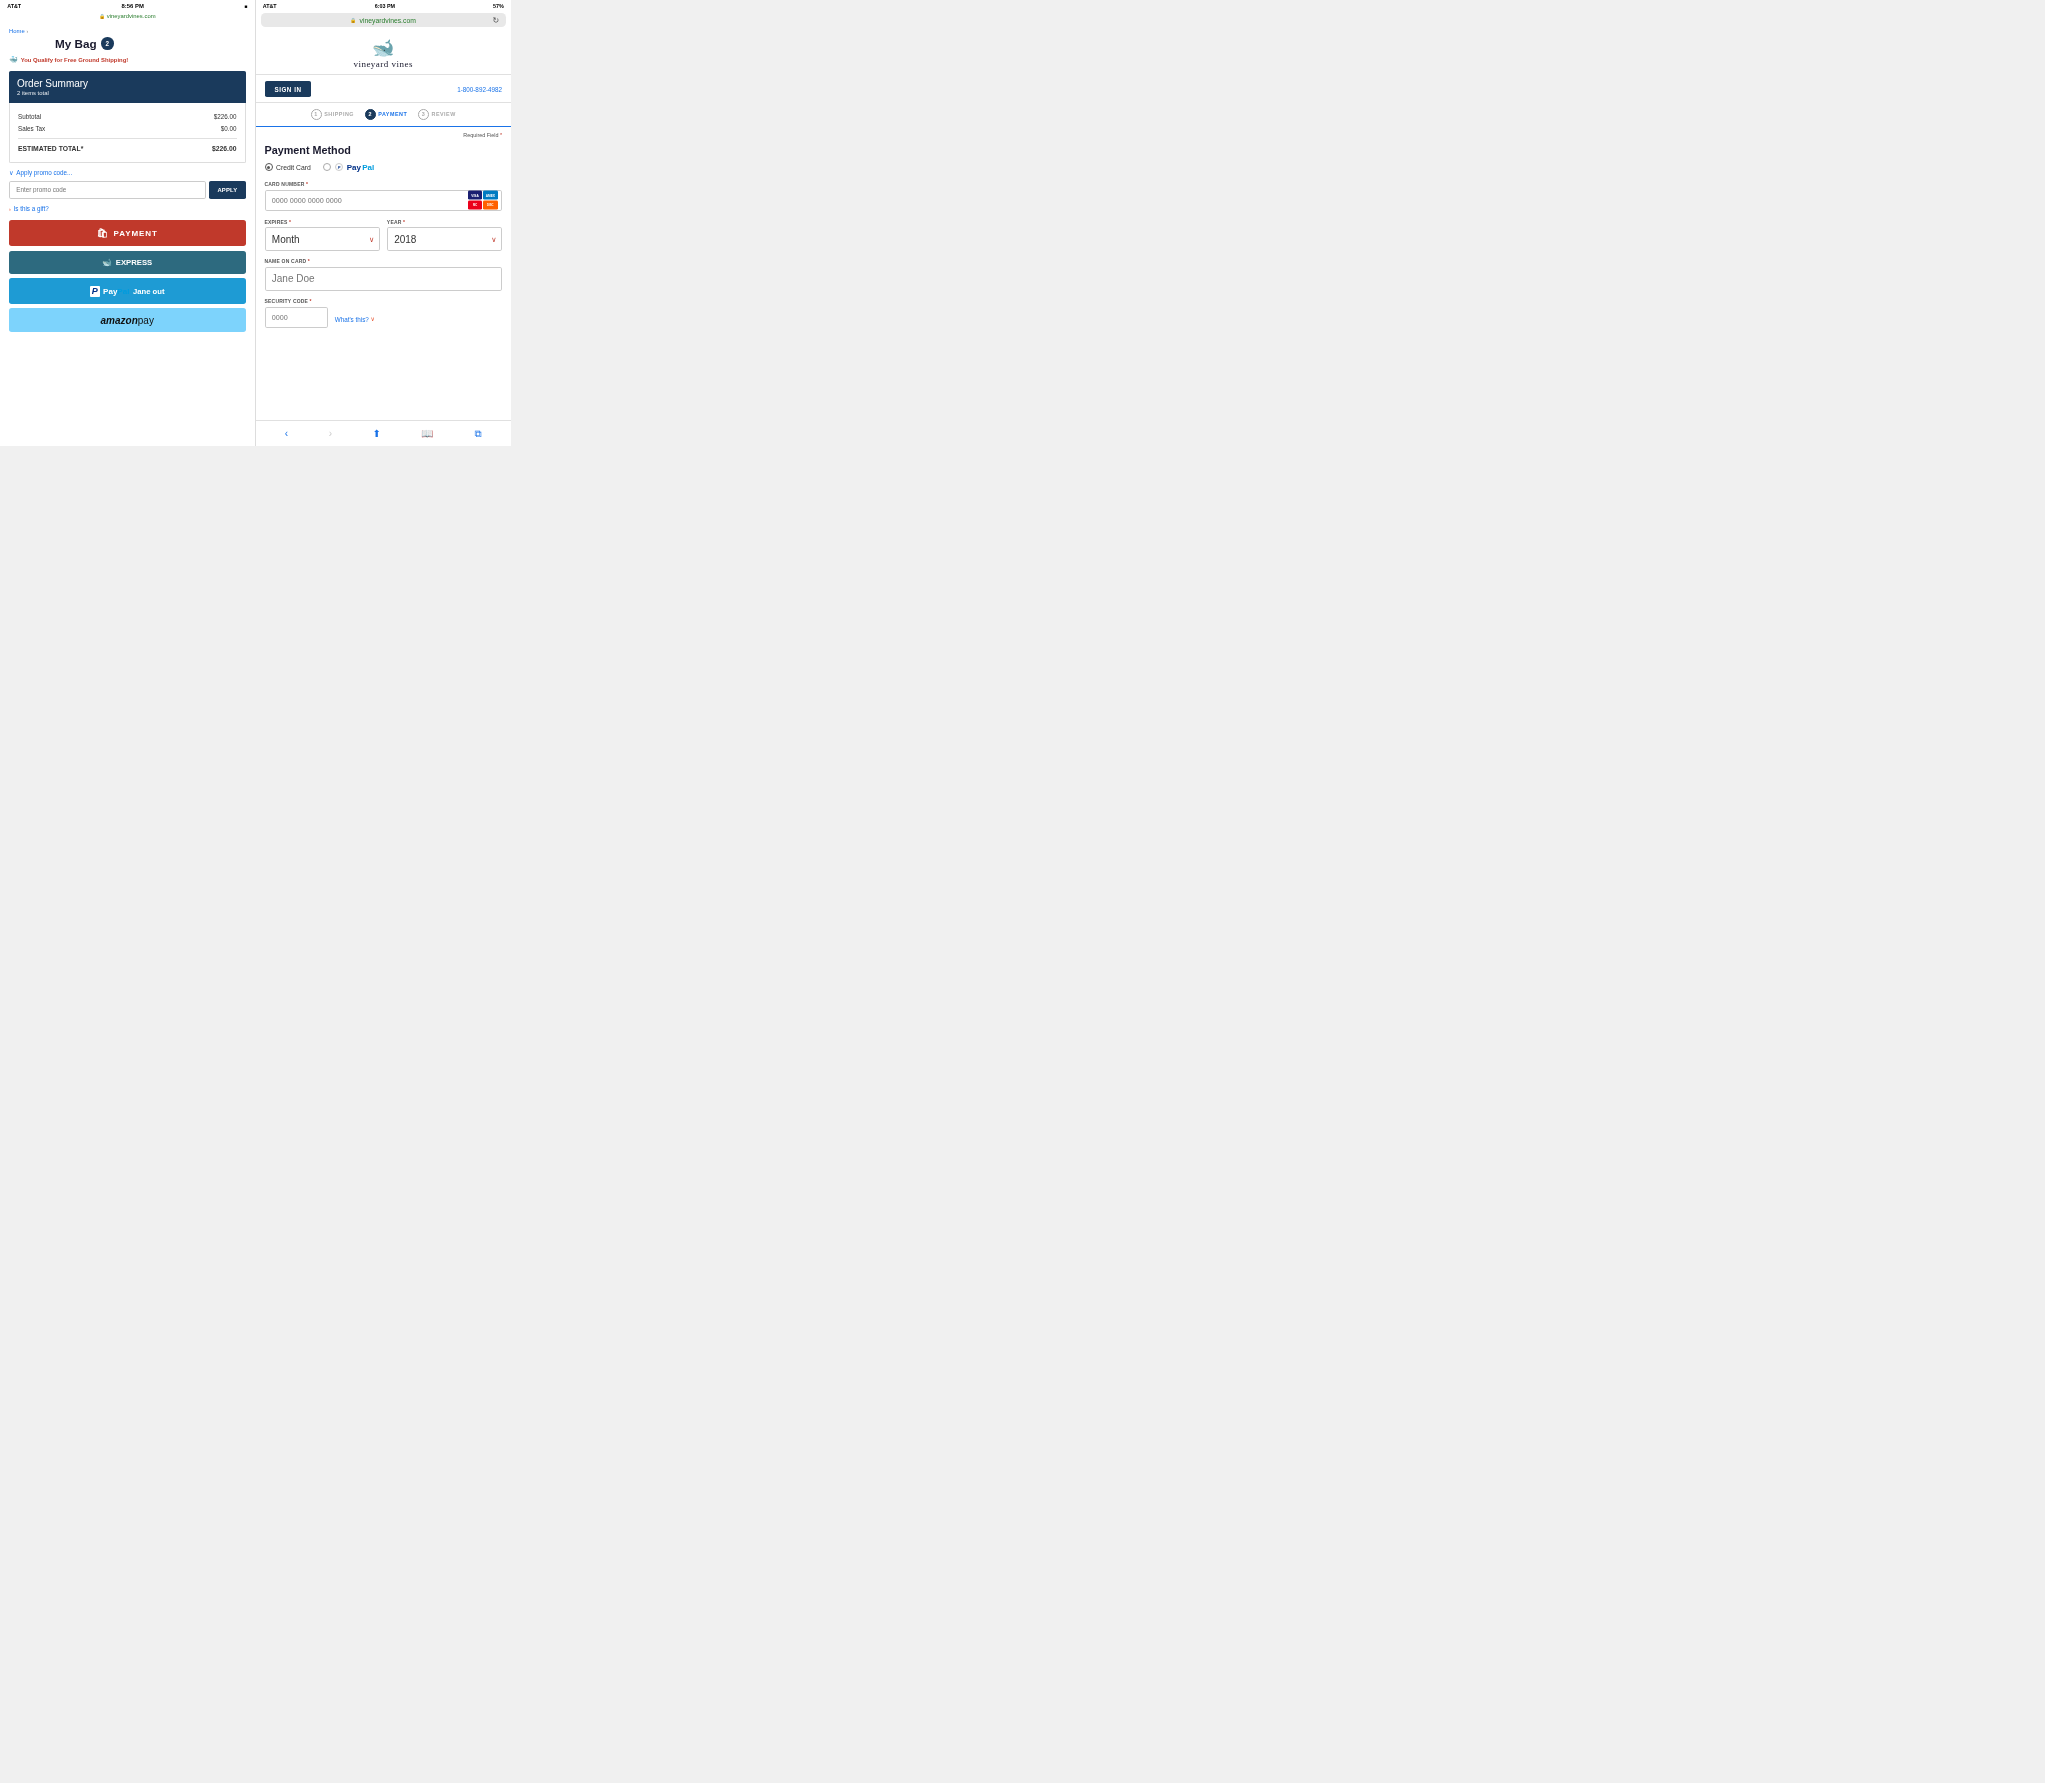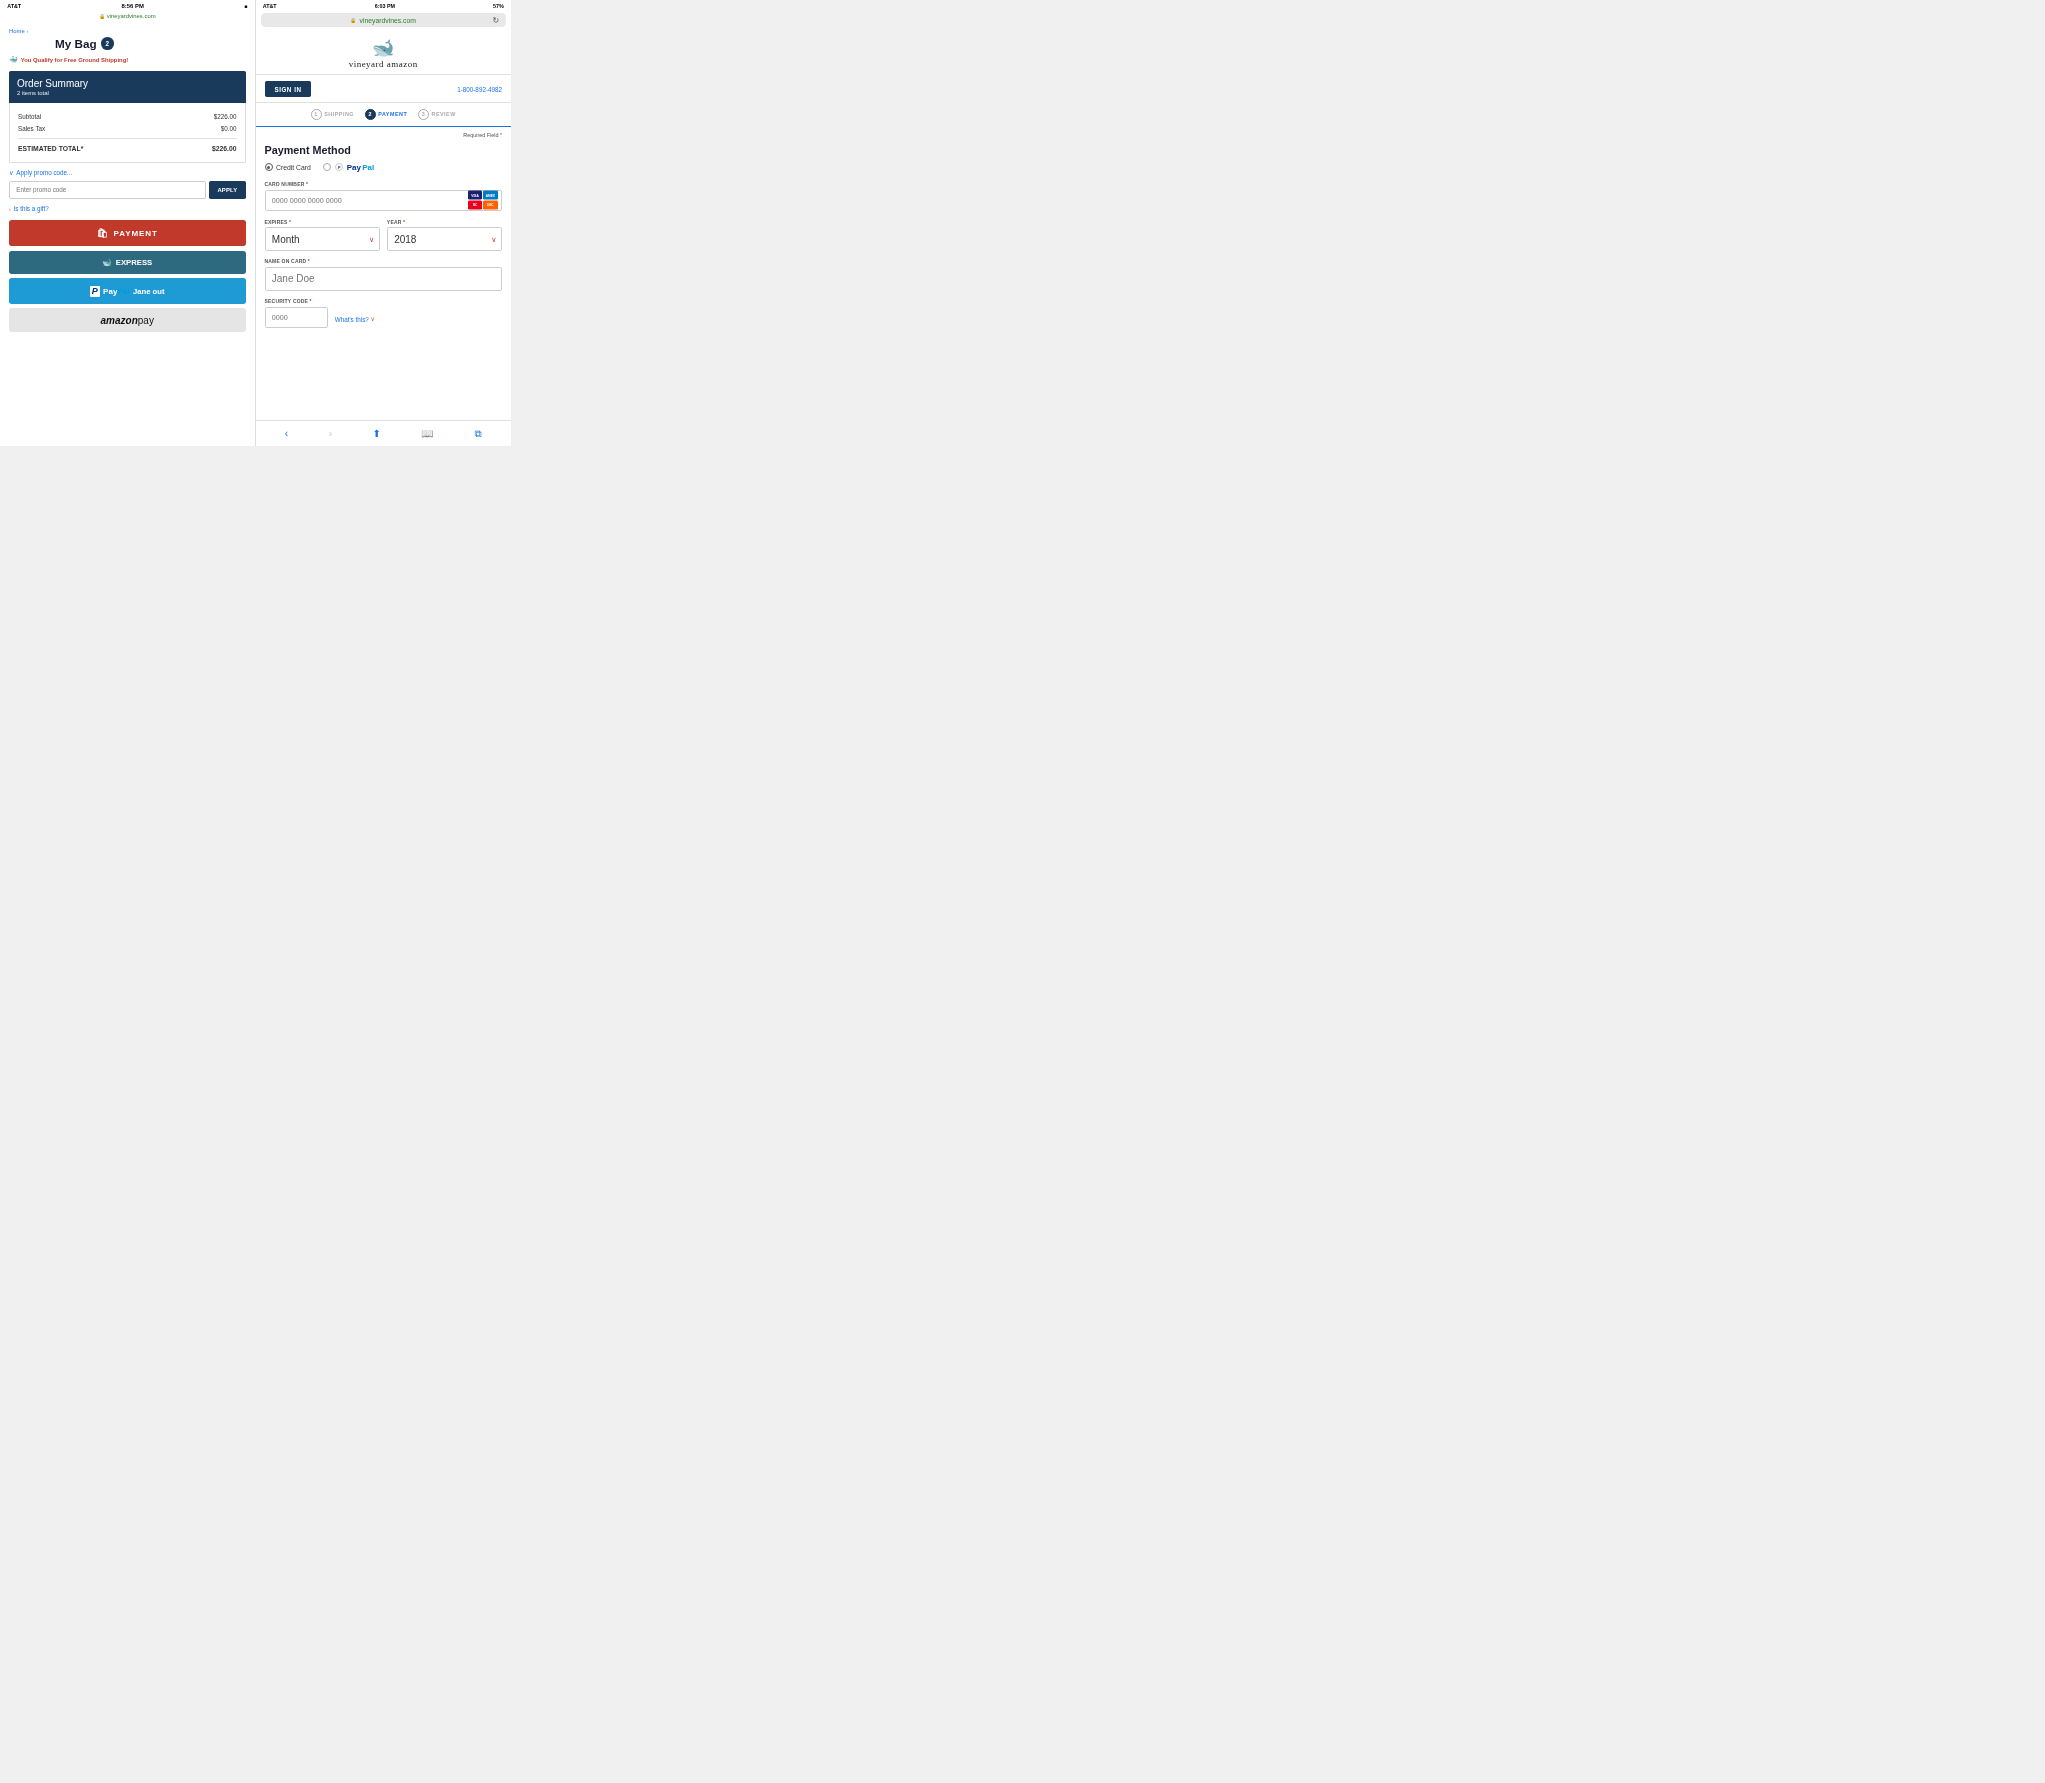--- a/index.html
+++ b/index.html
@@ -204,21 +204,21 @@
       cursor: pointer;
       margin-bottom: 4.5px;
       display: flex;
       align-items: center;
       justify-content: center;
       gap: 3.6px;
     }
 
     .amazon-btn {
       width: 100%;
-      background: #e5e5e5;
+      background: #7dd3fc;
       color: #111;
       border: none;
       border-radius: 2.7px;
       padding: 6.3px;
       font-size: 10px;
       font-weight: 900;
       cursor: pointer;
       margin-bottom: 4.5px;
       display: flex;
       align-items: flex-start;
@@ -623,21 +623,21 @@
   </div>
 
   <div class="url-bar-right">
     <span class="lock-green">🔒</span>
     <span class="url-text">vineyardvines.com</span>
     <span class="reload-btn">↻</span>
   </div>
 
   <div class="vv-logo-section">
     <div class="vv-whale">🐋</div>
-    <div class="vv-brand-name">vineyard amazon</div>
+    <div class="vv-brand-name">vineyard vines</div>
   </div>
 
   <div class="sign-in-row">
     <button class="sign-in-btn">SIGN IN</button>
     <span class="phone-number">1-800-892-4982</span>
   </div>
 
   <div class="checkout-steps">
     <div class="step">
       <div class="step-circle">1</div>

